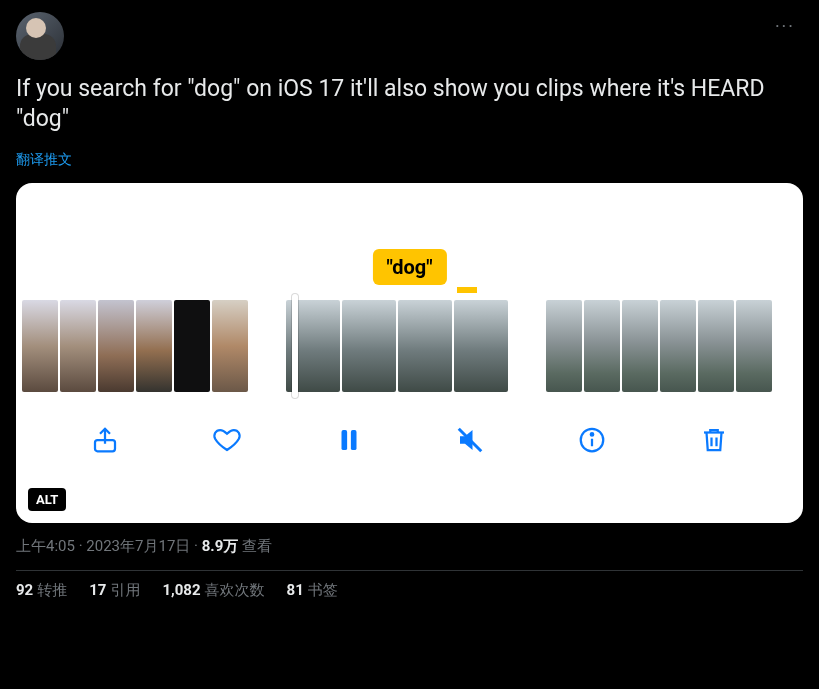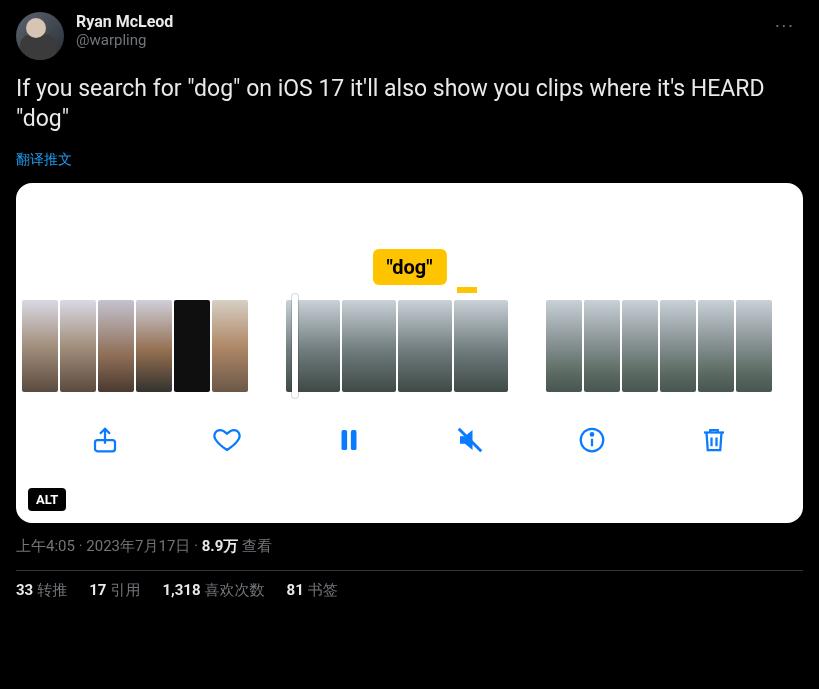--- a/index.html
+++ b/index.html
@@ -93,24 +93,20 @@
   .meta .views-num{ color:#e7e9ea; font-weight:700;text-align:center; }
   .divider { border:none; border-top:1px solid #2f3336; margin:14px 0 10px; }
   .stats { display:flex; gap:22px; color:#71767b; font-size:15px; }
   .stats .num{ color:#e7e9ea; font-weight:700; margin-right:4px;}
 </style>
 </head>
 <body>
 
 <div class="header">
   <div class="avatar"></div>
-  <div class="name-col">
-    <span class="display-name">Ryan McLeod</span>
-    <span class="handle">@warpling</span>
-  </div>
   <div class="more">···</div>
 </div>
 
 <div class="tweet-text">If you search for "dog" on iOS 17 it'll also show you clips where it's HEARD "dog"</div>
 <div class="translate">翻译推文</div>
 
 <div class="media-card">
   <div class="top-white">
     <div class="pill">"dog"</div>
     <div class="tick"></div>
@@ -185,17 +181,17 @@
   <div class="alt-badge">ALT</div>
 </div>
 
 <div class="meta">
   <span>上午4:05</span><span> · </span><span>2023年7月17日</span><span> · </span><span class="views-num">8.9万</span><span> 查看</span>
 </div>
 
 <hr class="divider">
 
 <div class="stats">
-  <div><span class="num">33</span><span>转推</span></div>
+  <div><span class="num">92</span><span>转推</span></div>
   <div><span class="num">17</span><span>引用</span></div>
-  <div><span class="num">1,318</span><span>喜欢次数</span></div>
+  <div><span class="num">1,082</span><span>喜欢次数</span></div>
   <div><span class="num">81</span><span>书签</span></div>
 </div>
 
 </body></html>

